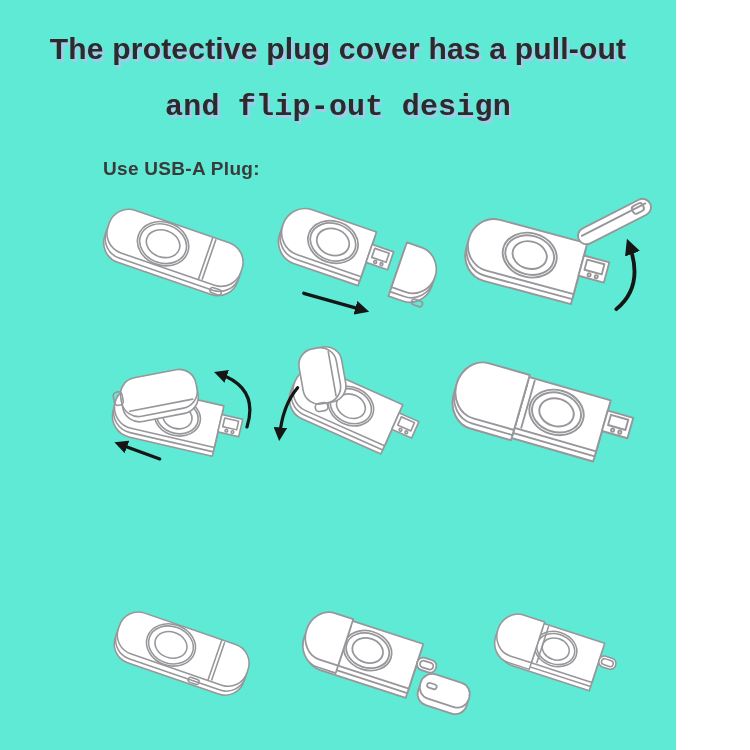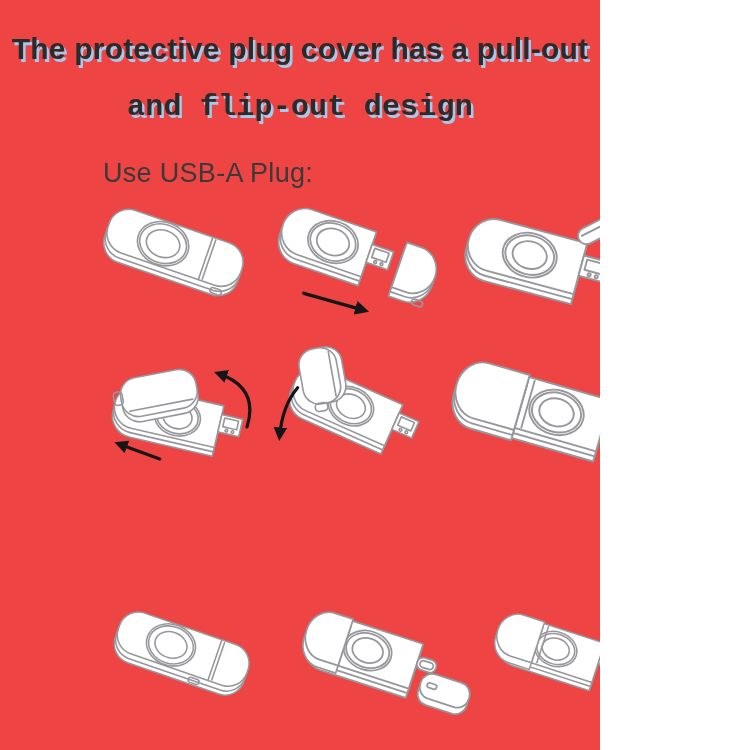--- a/index.html
+++ b/index.html
@@ -1,23 +1,23 @@
 <!DOCTYPE html>
 <html><head>
 <meta charset="utf-8">
 <style>
   html,body{margin:0;padding:0;background:#ffffff;}
-  .canvas{position:relative;width:600px;height:750px;background:#ef4444;overflow:hidden;
+  .canvas{position:relative;width:676px;height:750px;background:#5eead4;overflow:hidden;
           font-family:"Liberation Sans",sans-serif;}
   .title-line{position:absolute;left:0;right:0;text-align:center;font-weight:700;
               font-size:30px;letter-spacing:.2px;color:#2b2b2b;
               text-shadow:2.5px 2.5px 0 #a6c8ea;}
   .title-line.l1{top:32px;}
   .title-line.l2{top:90px;font-family:Liberation Mono, monospace;}
-  .section-label{position:absolute;font-size:27px;color:#3a3a3a;letter-spacing:.3px;}
+  .section-label{position:absolute;font-size:19px;color:#3a3a3a;letter-spacing:.3px;font-weight:bold;}
   .section-label.a{left:103px;top:158px;}
   .section-label.c{left:103px;top:561px;}
   .fig{position:absolute;}
   .fig svg{display:block;width:100%;height:100%;}
   .ln{stroke:#97979b;stroke-width:1.8;fill:#ffffff;stroke-linejoin:round;stroke-linecap:round;}
   .nf{fill:none;}
   .arrow{stroke:#161616;stroke-width:3.6;fill:none;stroke-linecap:round;}
 </style>
 </head>
 <body>

